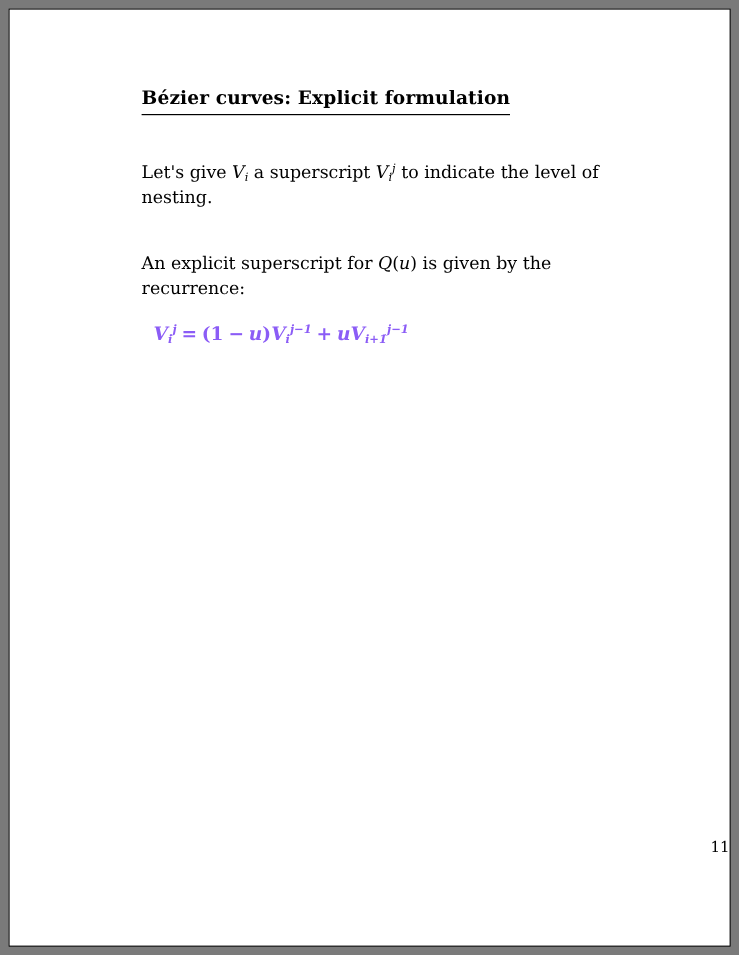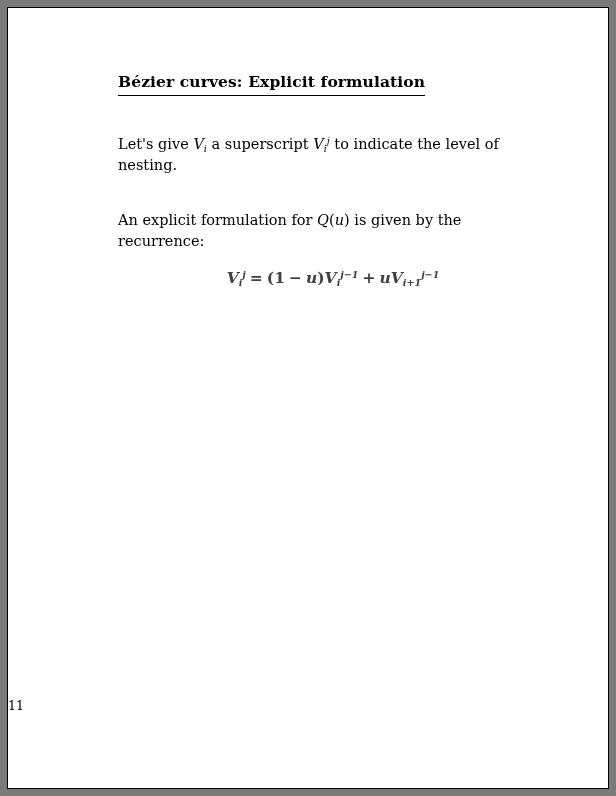--- a/index.html
+++ b/index.html
@@ -61,26 +61,25 @@
   }
   sub, sup {
     font-size: 0.66em;
     line-height: 0;
     font-style: italic;
   }
   sub { vertical-align: -0.32em; }
   sup { vertical-align: 0.52em; }
   .equation {
     margin-top: 16px;
-    text-align: center;
     font-family: "DejaVu Serif", serif;
     font-size: 15.5px;
     font-weight: bold;
     font-style: italic;
-    color: #404040;
+    color: #8b5cf6;
     padding-left: 10px;
   }
   .equation .op {
     font-style: normal;
     padding: 0 4px;
   }
   .equation .paren {
     font-style: normal;
   }
   .eqsub {
@@ -91,41 +90,41 @@
   .eqsup {
     font-size: 0.62em;
     vertical-align: 0.55em;
     line-height: 0;
   }
   .page-number {
     position: absolute;
     left: 0;
     right: 0;
     top: 690px;
-    text-align: left;
+    text-align: right;
     font-family: "DejaVu Serif", serif;
     font-size: 12.5px;
     color: #000;
   }
 </style>
 </head>
 <body>
 
 <div class="page">
 
   <div class="content">
 
     <div class="slide-title">Bézier curves: Explicit formulation</div>
 
     <div class="para">
       <span>Let's give </span><span class="math">V</span><sub>i</sub><span> a superscript </span><span class="math">V</span><sub>i</sub><sup>j</sup><span> to indicate the level of nesting.</span>
     </div>
 
     <div class="para second">
-      <span>An explicit formulation for </span><span class="math">Q</span><span class="math up">(</span><span class="math">u</span><span class="math up">)</span><span> is given by the recurrence:</span>
+      <span>An explicit superscript for </span><span class="math">Q</span><span class="math up">(</span><span class="math">u</span><span class="math up">)</span><span> is given by the recurrence:</span>
     </div>
 
     <div class="equation">
       <span>V</span><span class="eqsub">i</span><span class="eqsup">j</span><span class="op">=</span><span class="paren">(</span><span class="paren">1</span><span class="op">−</span><span>u</span><span class="paren">)</span><span>V</span><span class="eqsub">i</span><span class="eqsup">j−1</span><span class="op">+</span><span>u</span><span>V</span><span class="eqsub">i+1</span><span class="eqsup">j−1</span>
     </div>
 
   </div>
 
   <div class="page-number">11</div>
 

